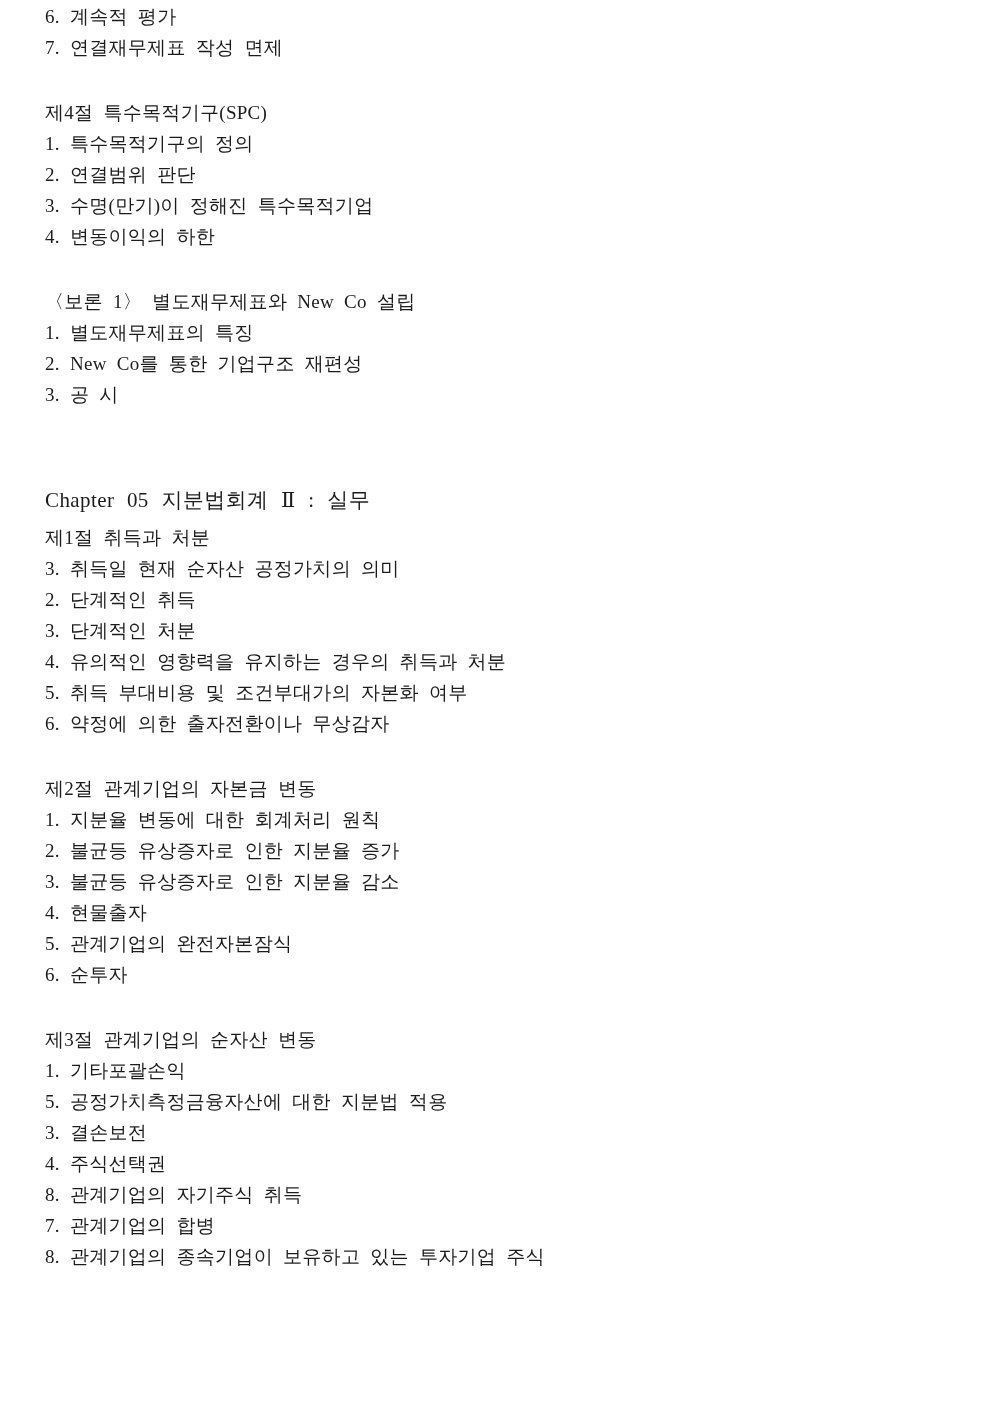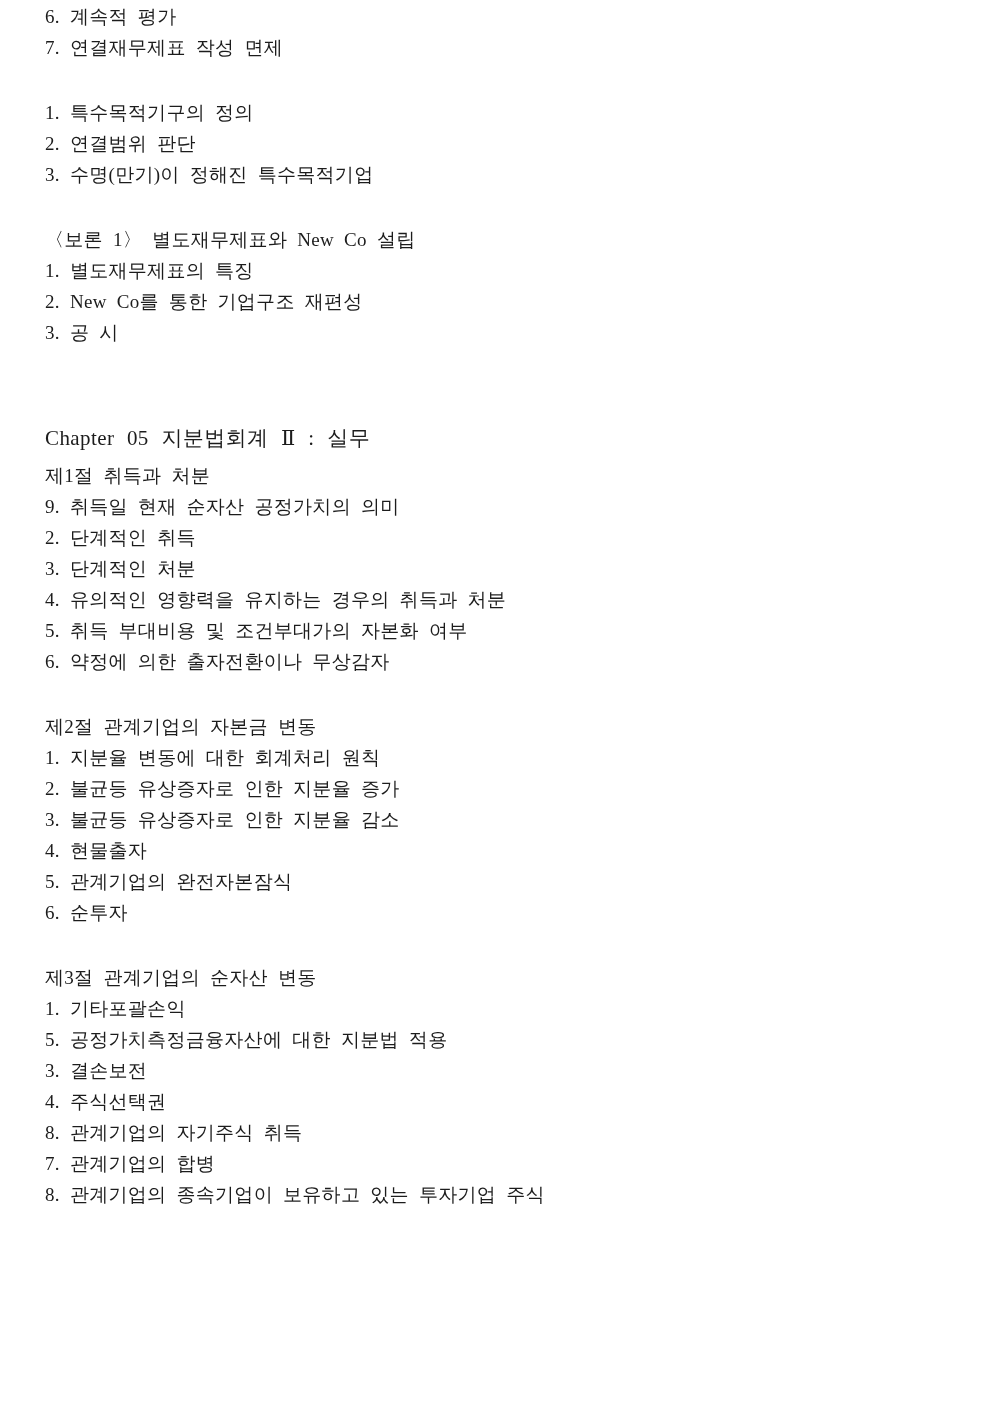--- a/index.html
+++ b/index.html
@@ -45,40 +45,42 @@
 </head>
 <body style="background: rgb(255, 255, 255); color: rgb(28, 28, 28);">
 
 <div class="page">
 
   <p class="line">6. 계속적 평가</p>
   <p class="line">7. 연결재무제표 작성 면제</p>
 
   <div class="gap"></div>
 
+  <p class="line">제4절 특수목적기구(SPC)</p>
   <p class="line">1. 특수목적기구의 정의</p>
   <p class="line">2. 연결범위 판단</p>
   <p class="line">3. 수명(만기)이 정해진 특수목적기업</p>
+  <p class="line">4. 변동이익의 하한</p>
 
   <div class="gap"></div>
 
   <p class="line">〈보론 1〉 별도재무제표와 New Co 설립</p>
   <p class="line">1. 별도재무제표의 특징</p>
   <p class="line">2. New Co를 통한 기업구조 재편성</p>
   <p class="line">3. 공 시</p>
 
   <div class="gap"></div>
 
 
   <div class="gap"></div>
 
   <h1 class="chapter">Chapter 05 지분법회계 Ⅱ : 실무</h1>
 
   <p class="line">제1절 취득과 처분</p>
-  <p class="line">9. 취득일 현재 순자산 공정가치의 의미</p>
+  <p class="line">3. 취득일 현재 순자산 공정가치의 의미</p>
   <p class="line">2. 단계적인 취득</p>
   <p class="line">3. 단계적인 처분</p>
   <p class="line">4. 유의적인 영향력을 유지하는 경우의 취득과 처분</p>
   <p class="line">5. 취득 부대비용 및 조건부대가의 자본화 여부</p>
   <p class="line">6. 약정에 의한 출자전환이나 무상감자</p>
 
   <div class="gap"></div>
 
   <p class="line">제2절 관계기업의 자본금 변동</p>
   <p class="line">1. 지분율 변동에 대한 회계처리 원칙</p>

